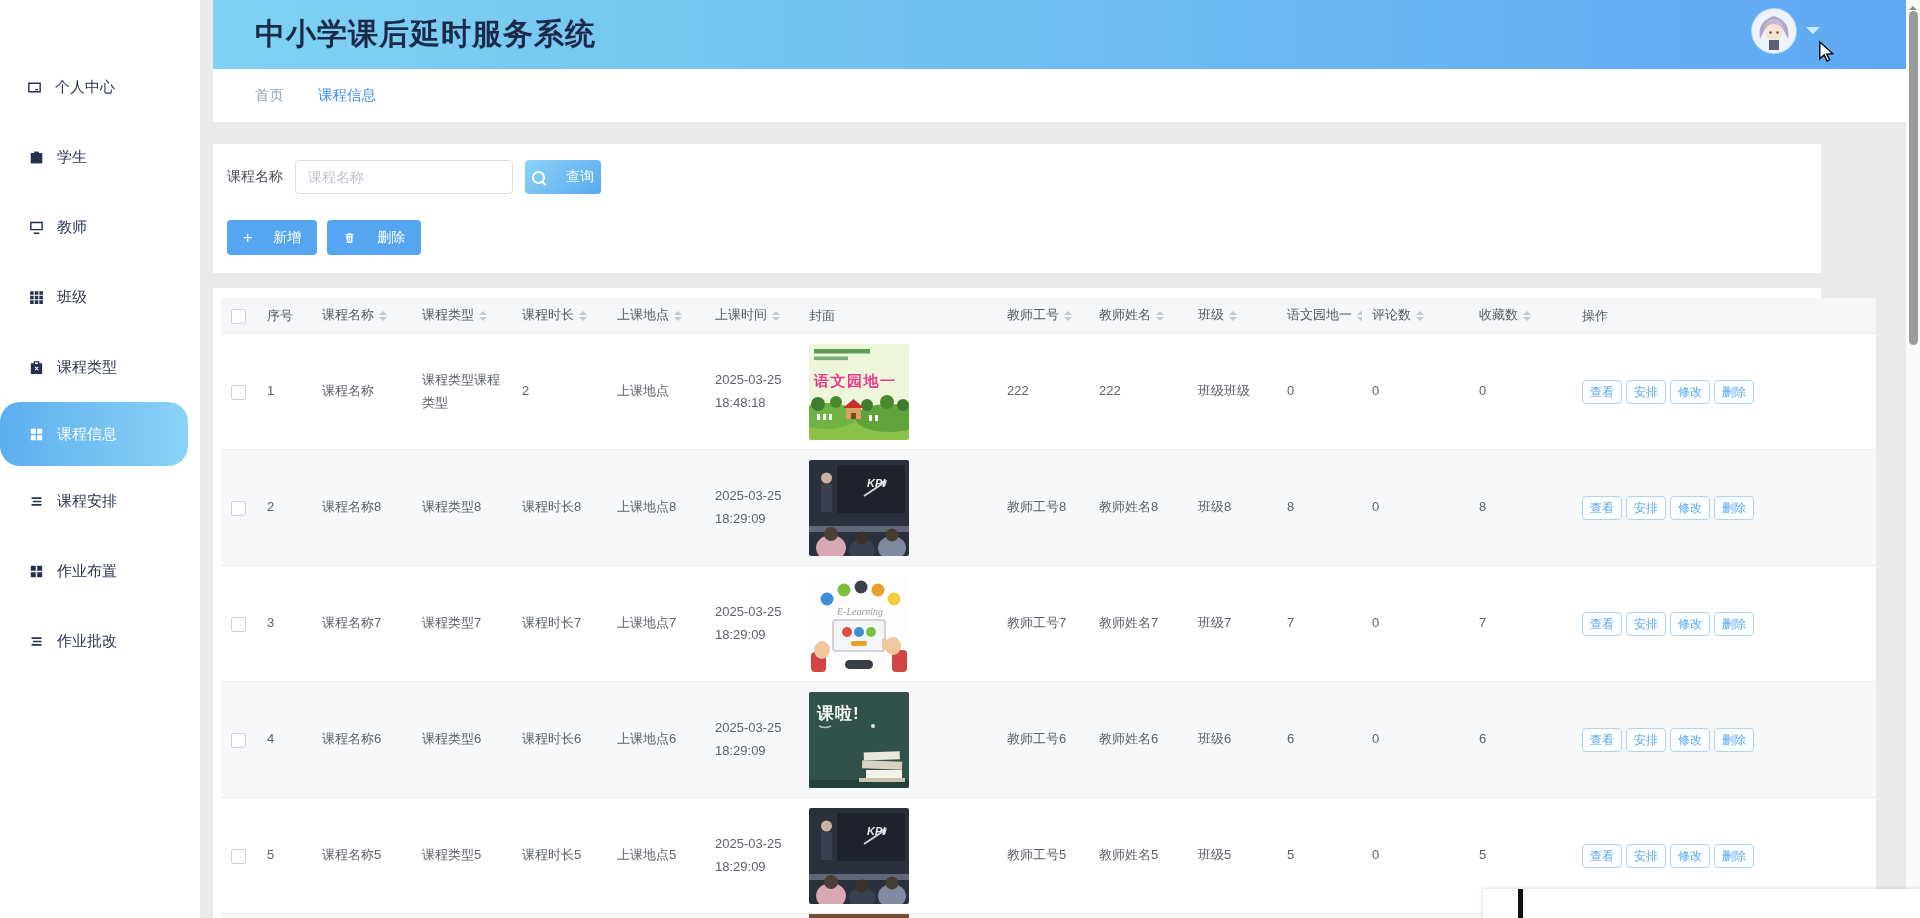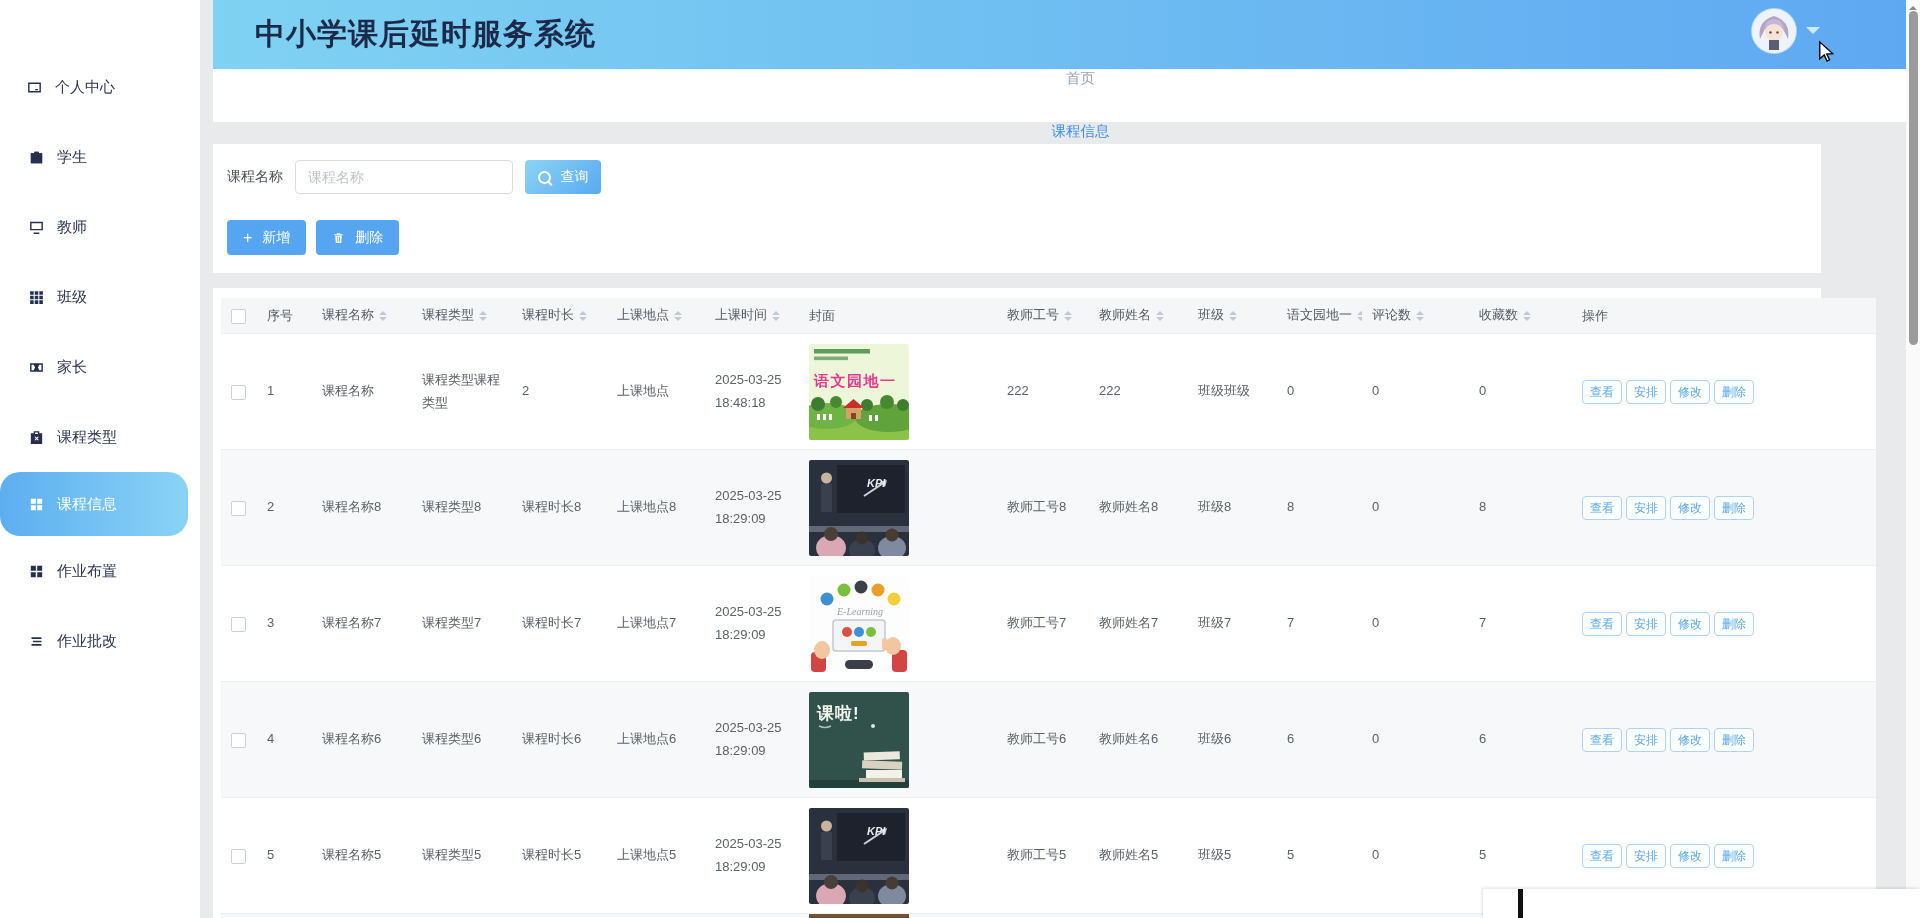--- a/index.html
+++ b/index.html
@@ -29,35 +29,35 @@
   
   .main{position:absolute;left:213px;top:0;width:1707px;height:918px;border-radius:29px;}
   .app-header{
     height:69px;background:linear-gradient(90deg,#7fd2f2 0%,#5ea8f2 100%);
     display:flex;align-items:center;position:relative;
   }
   .app-title{font-size:30px;font-weight:bold;color:#1c2a49;margin-left:42px;letter-spacing:1px;}
   .avatar-wrap{position:absolute;right:100px;top:9px;display:flex;align-items:center;gap:10px;cursor:pointer;}
   .avatar{width:44px;height:44px;border-radius:50%;overflow:hidden;background:#eef2fa;box-shadow:0 0 0 1px rgba(255,255,255,.5);}
   .caret-down{width:0;height:0;border:7px solid transparent;border-top-color:#cfe9fb;margin-top:6px;}
-  .crumb-bar{height:53px;background:#ffffff;display:flex;align-items:center;gap:34px;padding-left:42px;width:1693px;box-sizing:border-box;flex-direction:column;}
+  .crumb-bar{height:53px;background:#ffffff;display:flex;align-items:center;gap:34px;padding-left:42px;width:1693px;box-sizing:border-box;}
   .crumb{font-size:14.5px;cursor:pointer;}
   .crumb.muted{color:#9aa5b8;}
   .crumb.current{color:#3d8ef0;}
   
   .panel{background:#ffffff;width:1608px;box-sizing:border-box;}
   .search-panel{margin-top:22px;padding:16px 14px 18px 14px;}
   .search-row{display:flex;align-items:center;}
   .search-label{font-size:14px;color:#4a4f57;margin-right:12px;}
   .search-input{
     width:192px;height:32px;border:1px solid #d9dde3;border-radius:4px;padding:0 12px;
     font-size:14px;color:#333;outline:none;
   }
   .search-input::placeholder{color:#c0c4cc;}
-  .btn{border:none;border-radius:4px;color:#fff;font-size:14px;display:inline-flex;align-items:center;justify-content:center;gap:10px;cursor:pointer;}
+  .btn{border:none;border-radius:4px;color:#fff;font-size:14px;display:inline-flex;align-items:center;justify-content:center;gap:21px;cursor:pointer;}
   .btn-query{width:76px;height:34px;margin-left:12px;background:linear-gradient(135deg,#8cd3f5 0%,#58aaf2 100%);}
   .btn-add,.btn-del{height:35px;padding:0 16px;background:#55a5f1;margin-right:10px;}
   .toolbar-row{margin-top:26px;display:flex;}
   .mag{width:9px;height:9px;border:2px solid #fff;border-radius:50%;position:relative;display:inline-block;}
   .mag::after{content:"";position:absolute;width:2px;height:5px;background:#fff;transform:rotate(-45deg);left:9px;top:8px;}
   .plus{font-size:16px;line-height:1;}
   .trash-ico{width:13px;height:14px;display:inline-flex;}
   
   .table-panel{margin-top:15px;padding:10px 8px 0 8px;height:645px;}
   table.grid{border-collapse:collapse;table-layout:fixed;width:1655px;font-size:13px;color:#5c6168;}
@@ -246,40 +246,40 @@
     <span class="ico">
         <svg>
           <use href="#i-grid9"></use>
         </svg>
       </span>
     <span>班级</span>
   </div>
   <div class="side-item sub">
     <span class="ico">
         <svg>
-          <use href="#i-film"></use>
-        </svg>
-      </span>
-    <span>家长</span>
-  </div>
-  <div class="side-item sub">
-    <span class="ico">
-        <svg>
           <use href="#i-clipboard"></use>
         </svg>
       </span>
     <span>课程类型</span>
   </div>
   <div class="side-item sub active">
     <span class="ico">
         <svg>
           <use href="#i-grid4"></use>
         </svg>
       </span>
     <span>课程信息</span>
+  </div>
+  <div class="side-item sub">
+    <span class="ico">
+        <svg>
+          <use href="#i-lines"></use>
+        </svg>
+      </span>
+    <span>课程安排</span>
   </div>
   <div class="side-item sub">
     <span class="ico">
         <svg>
           <use href="#i-grid4"></use>
         </svg>
       </span>
     <span>作业布置</span>
   </div>
   <div class="side-item sub">

